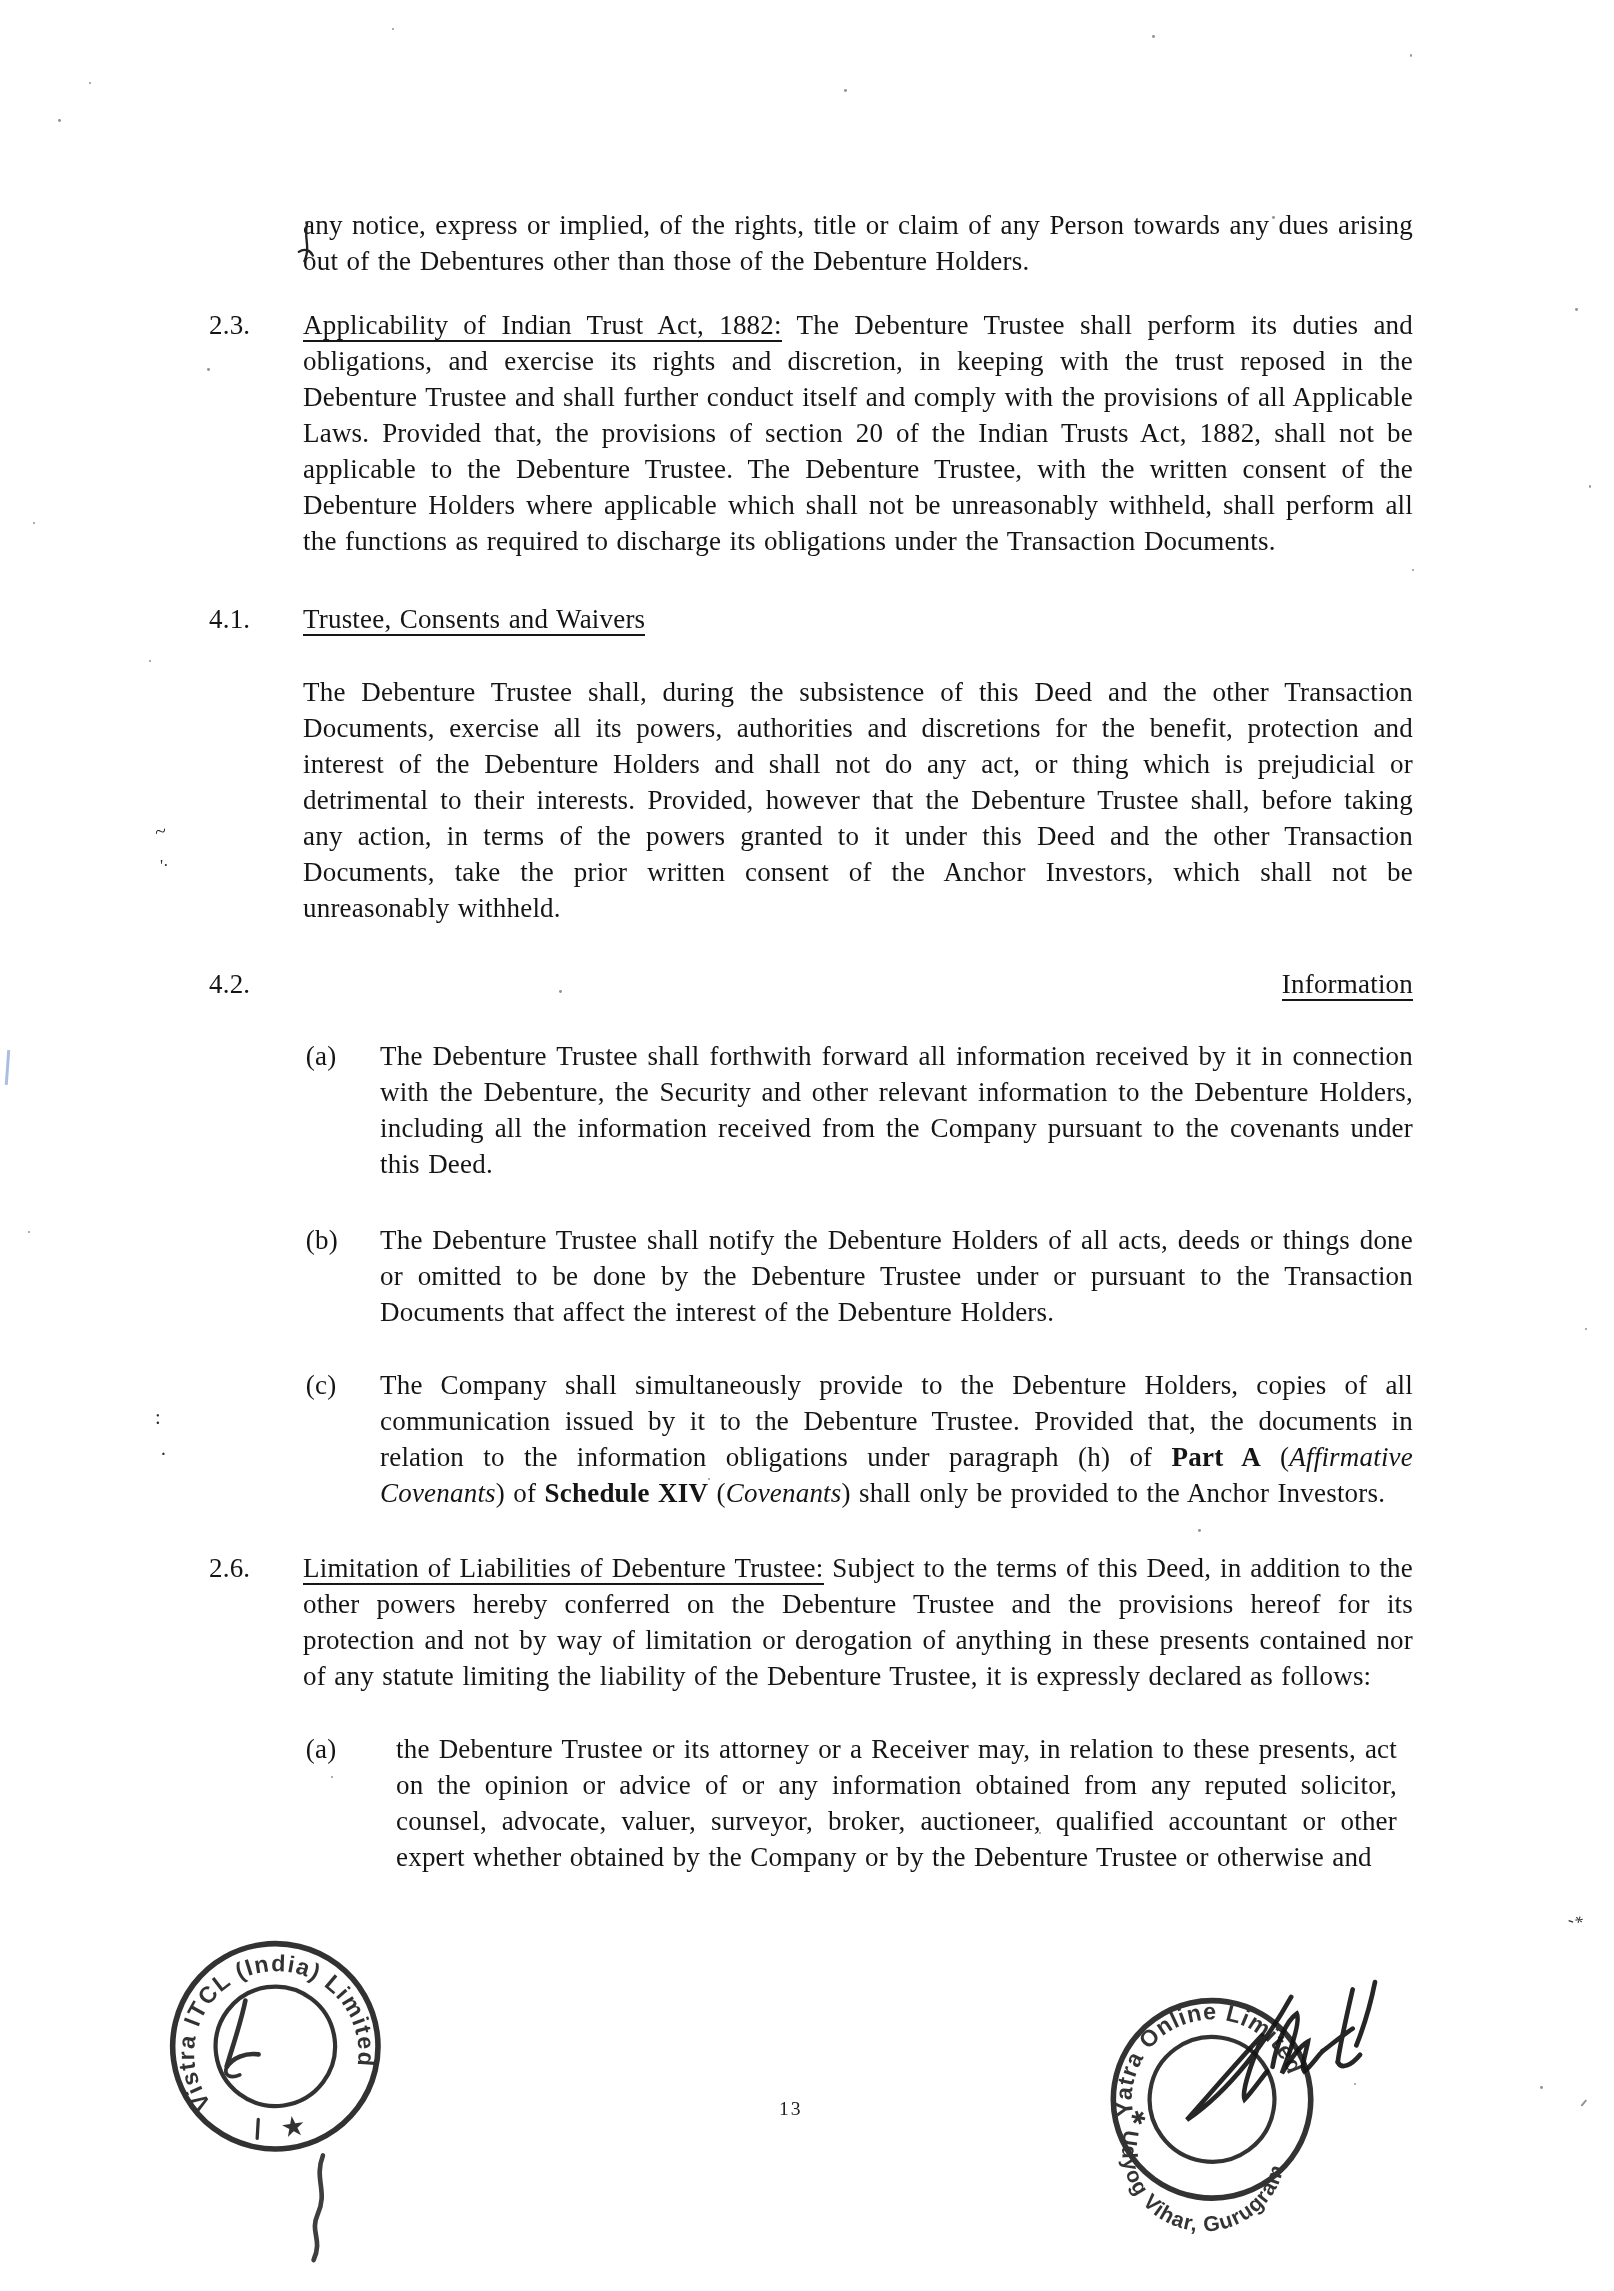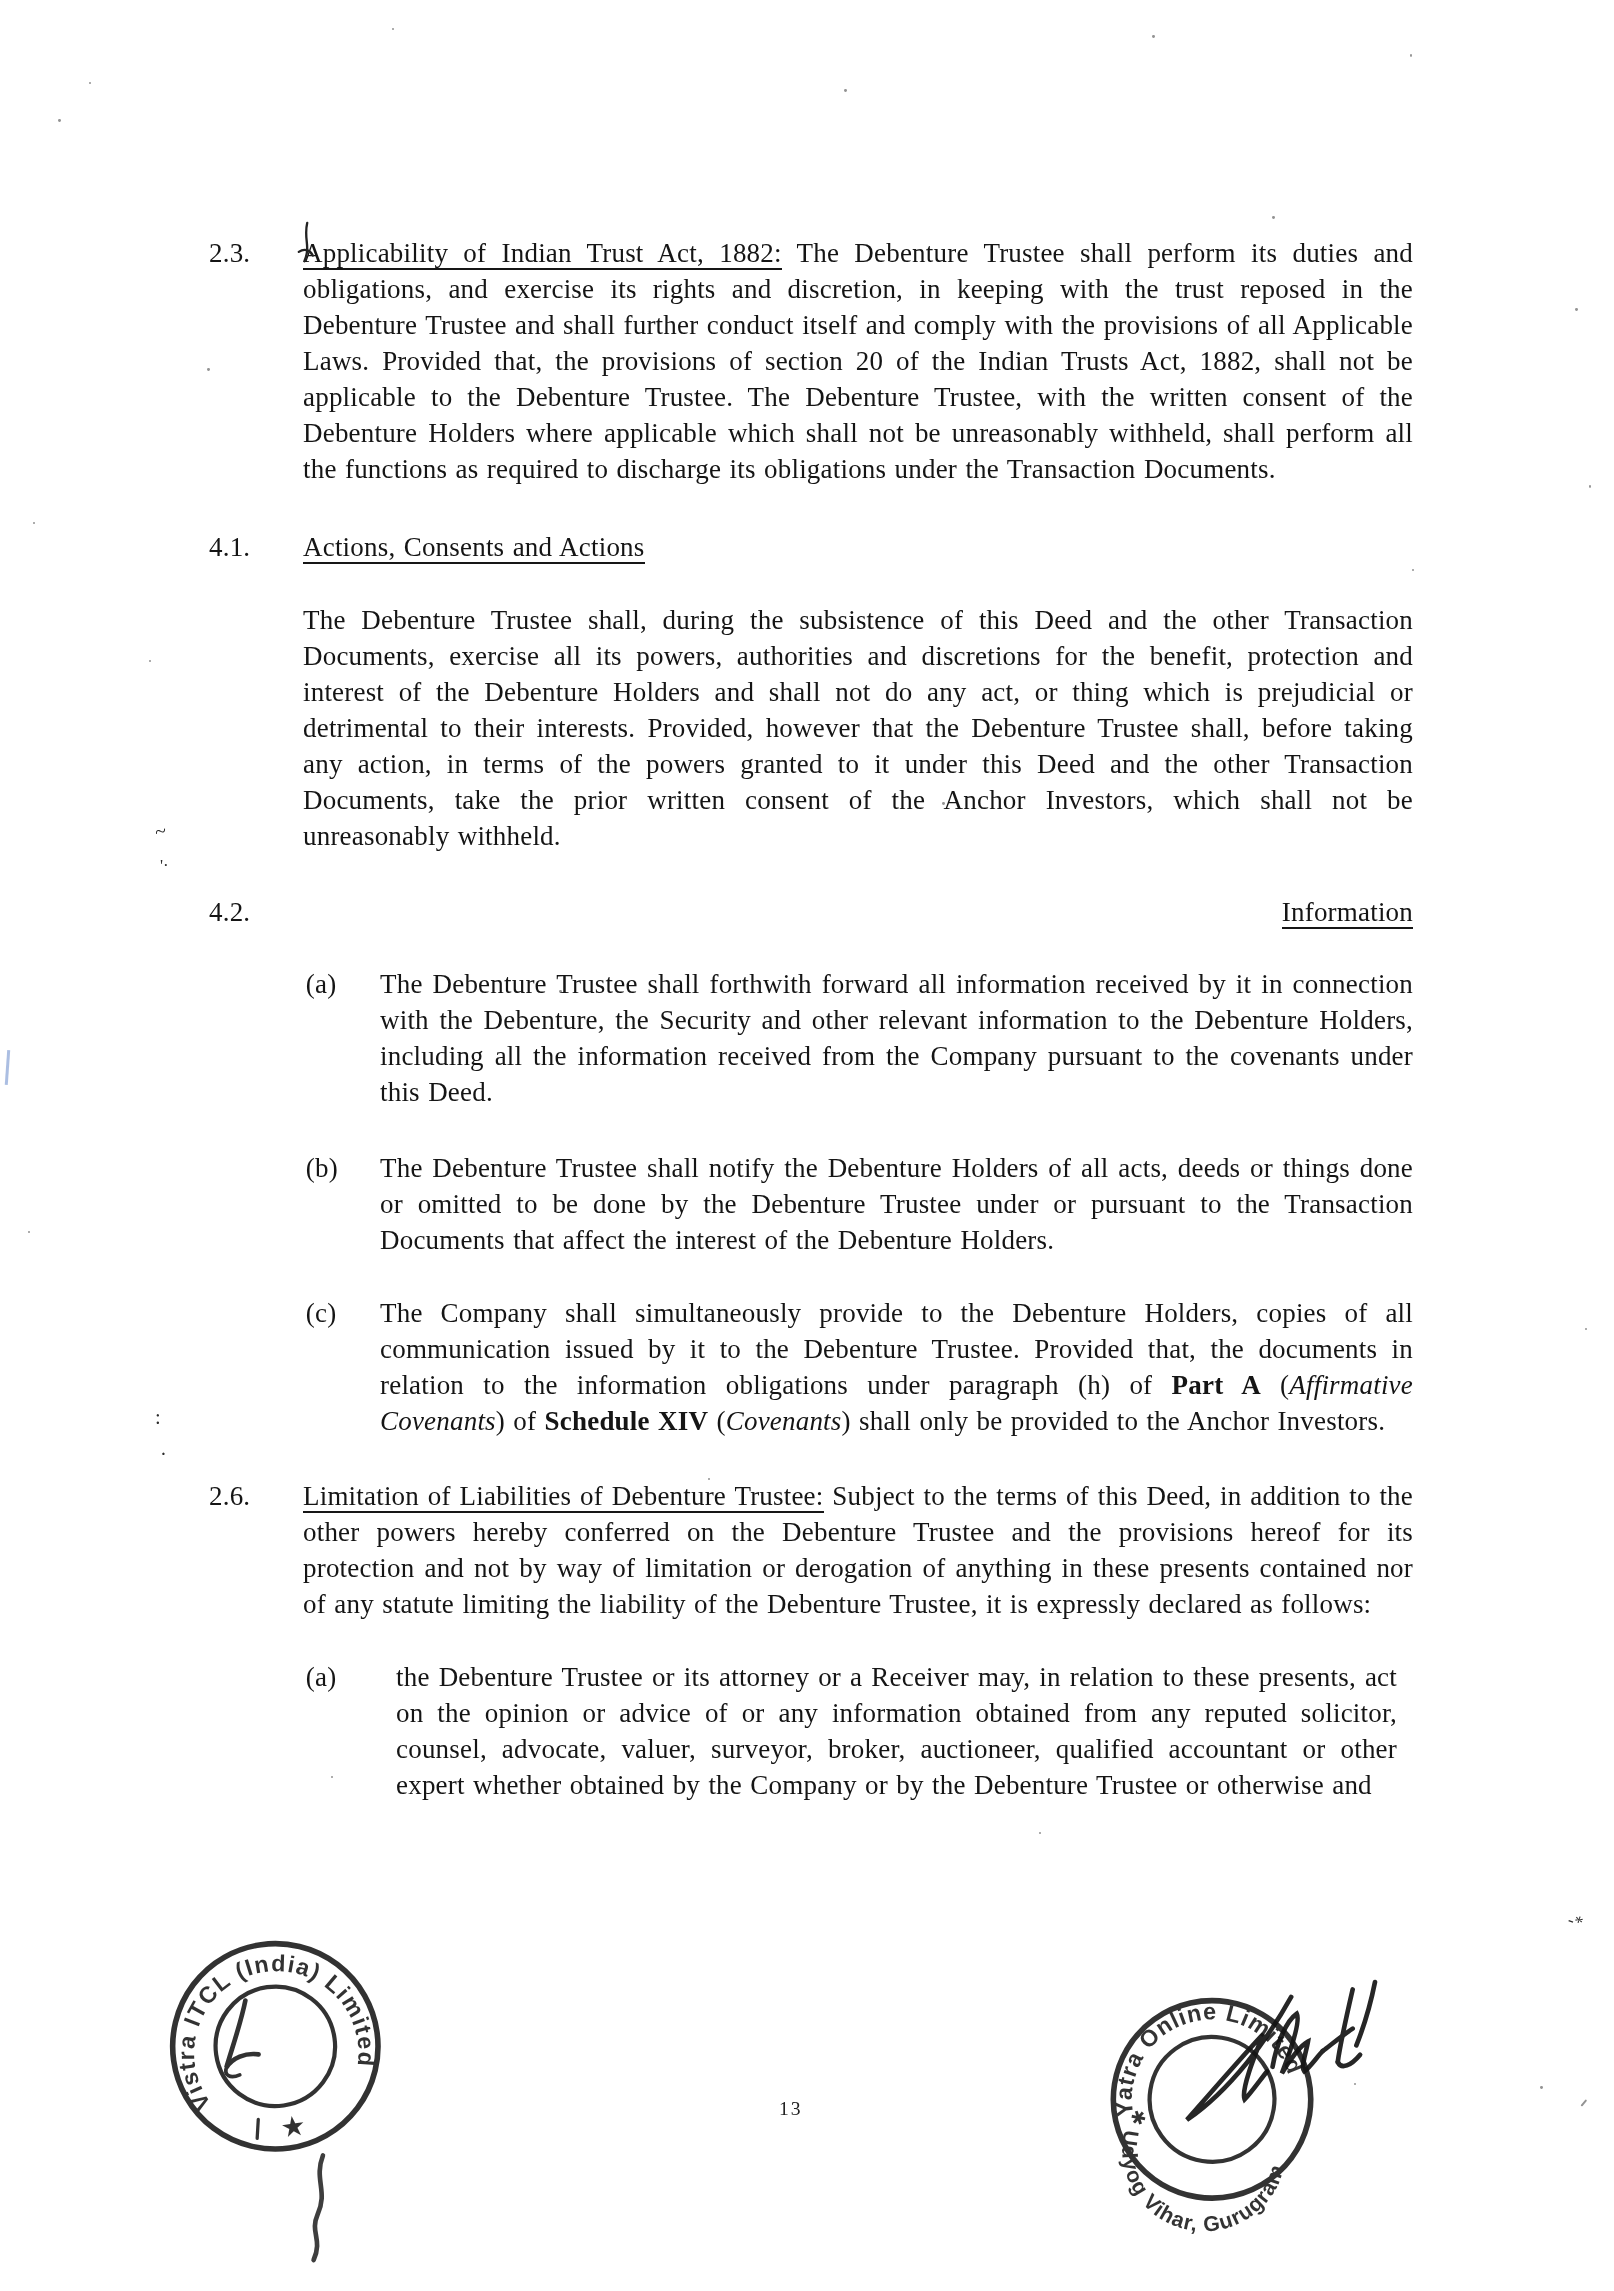--- a/index.html
+++ b/index.html
@@ -41,29 +41,30 @@
   .corner-mark{position:absolute;color:#2e2e2e;font-size:17.7px;}
   svg text{font-family:"Liberation Sans","DejaVu Sans",sans-serif;font-weight:bold;}
 </style>
 </head>
 <body>
 
 <div class="page">
 
   <div class="content">
 
+    <p style="margin:0;">any notice, express or implied, of the rights, title or claim of any Person towards any dues arising out of the Debentures other than those of the Debenture Holders.</p>
 
     <div class="numbered mt-23">
       <span class="sec-num">2.3.</span>
       <p style="margin:0;"><span class="u">Applicability of Indian Trust Act, 1882:</span><span> The Debenture Trustee shall perform its duties and obligations, and exercise its rights and discretion, in keeping with the trust reposed in the Debenture Trustee and shall further conduct itself and comply with the provisions of all Applicable Laws. Provided that, the provisions of section 20 of the Indian Trusts Act, 1882, shall not be applicable to the Debenture Trustee. The Debenture Trustee, with the written consent of the Debenture Holders where applicable which shall not be unreasonably withheld, shall perform all the functions as required to discharge its obligations under the Transaction Documents.</span></p>
     </div>
 
     <div class="numbered mt-h24">
       <span class="sec-num">4.1.</span>
-      <p style="margin:0;text-align:left;"><span class="u">Actions, Consents and Actions</span></p>
+      <p style="margin:0;text-align:left;"><span class="u">Trustee, Consents and Waivers</span></p>
     </div>
     <p class="mt-p24" style="margin:37px 0 0 0;">The Debenture Trustee shall, during the subsistence of this Deed and the other Transaction Documents, exercise all its powers, authorities and discretions for the benefit, protection and interest of the Debenture Holders and shall not do any act, or thing which is prejudicial or detrimental to their interests. Provided, however that the Debenture Trustee shall, before taking any action, in terms of the powers granted to it under this Deed and the other Transaction Documents, take the prior written consent of the Anchor Investors, which shall not be unreasonably withheld.</p>
 
     <div class="numbered mt-h25">
       <span class="sec-num">4.2.</span>
       <p style="margin:0;text-align:right;"><span class="u">Information</span></p>
     </div>
 
     <div class="subitem mt-a">
       <span class="marker">(a)</span>

